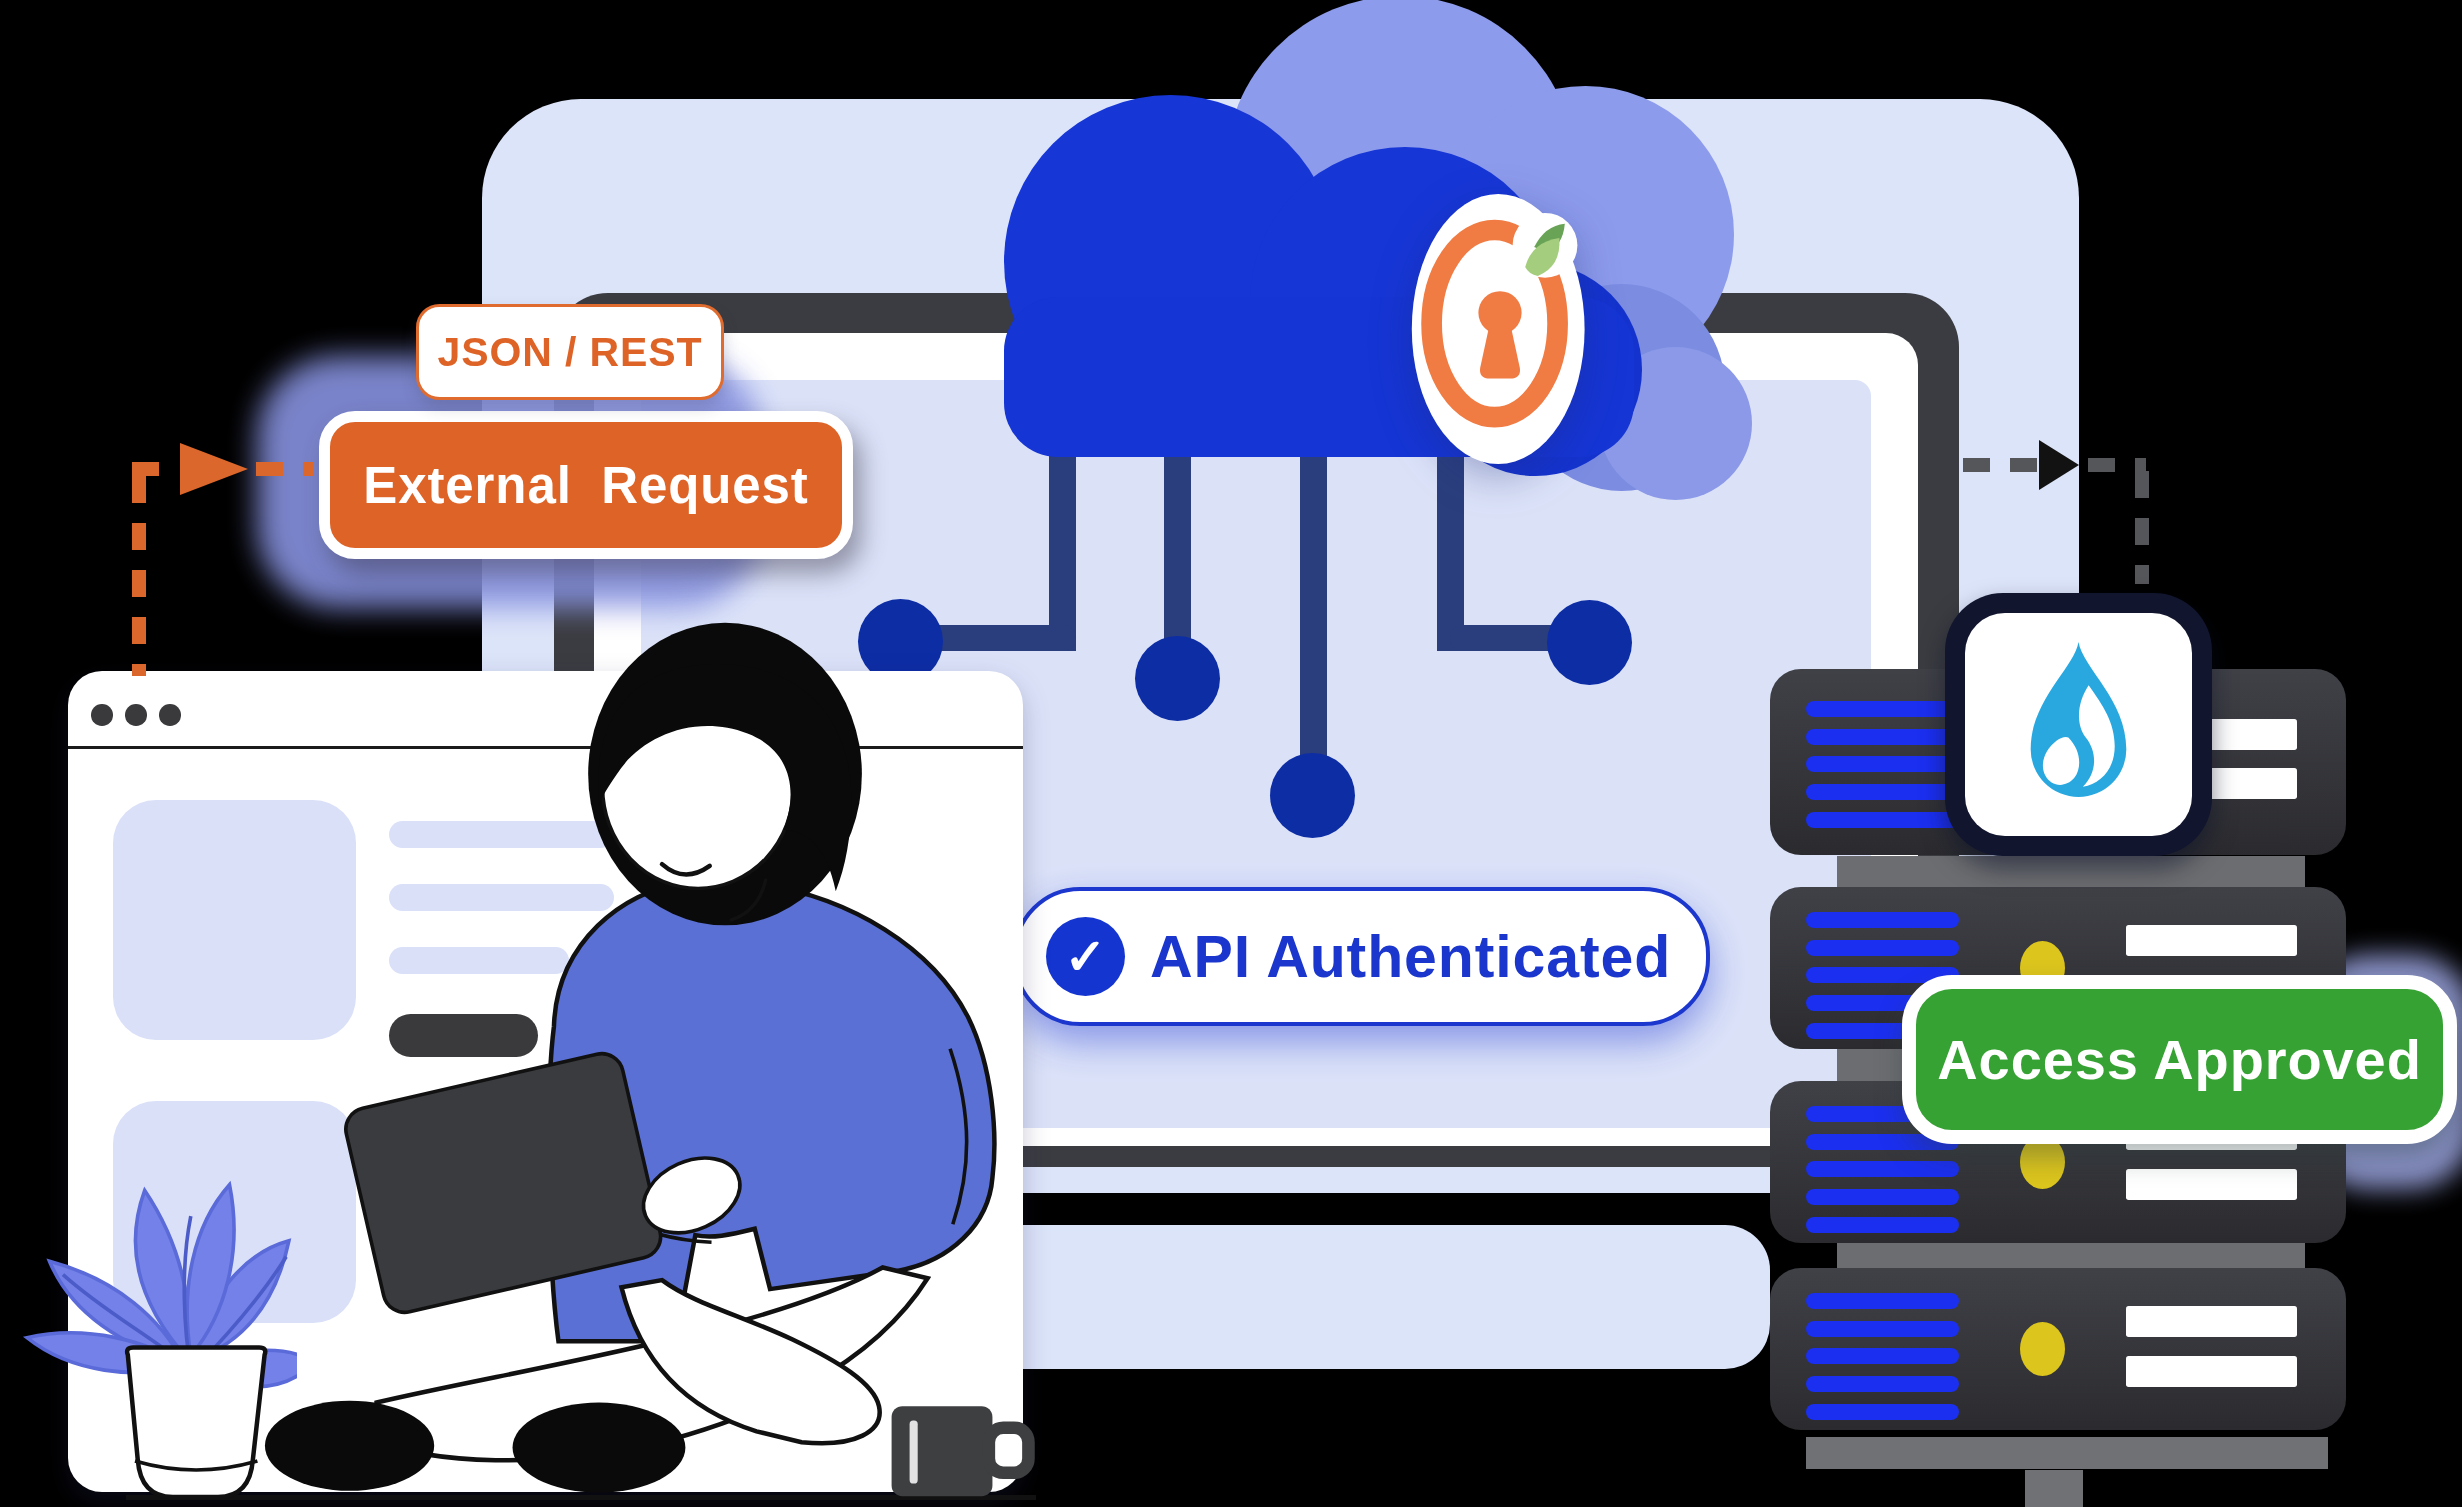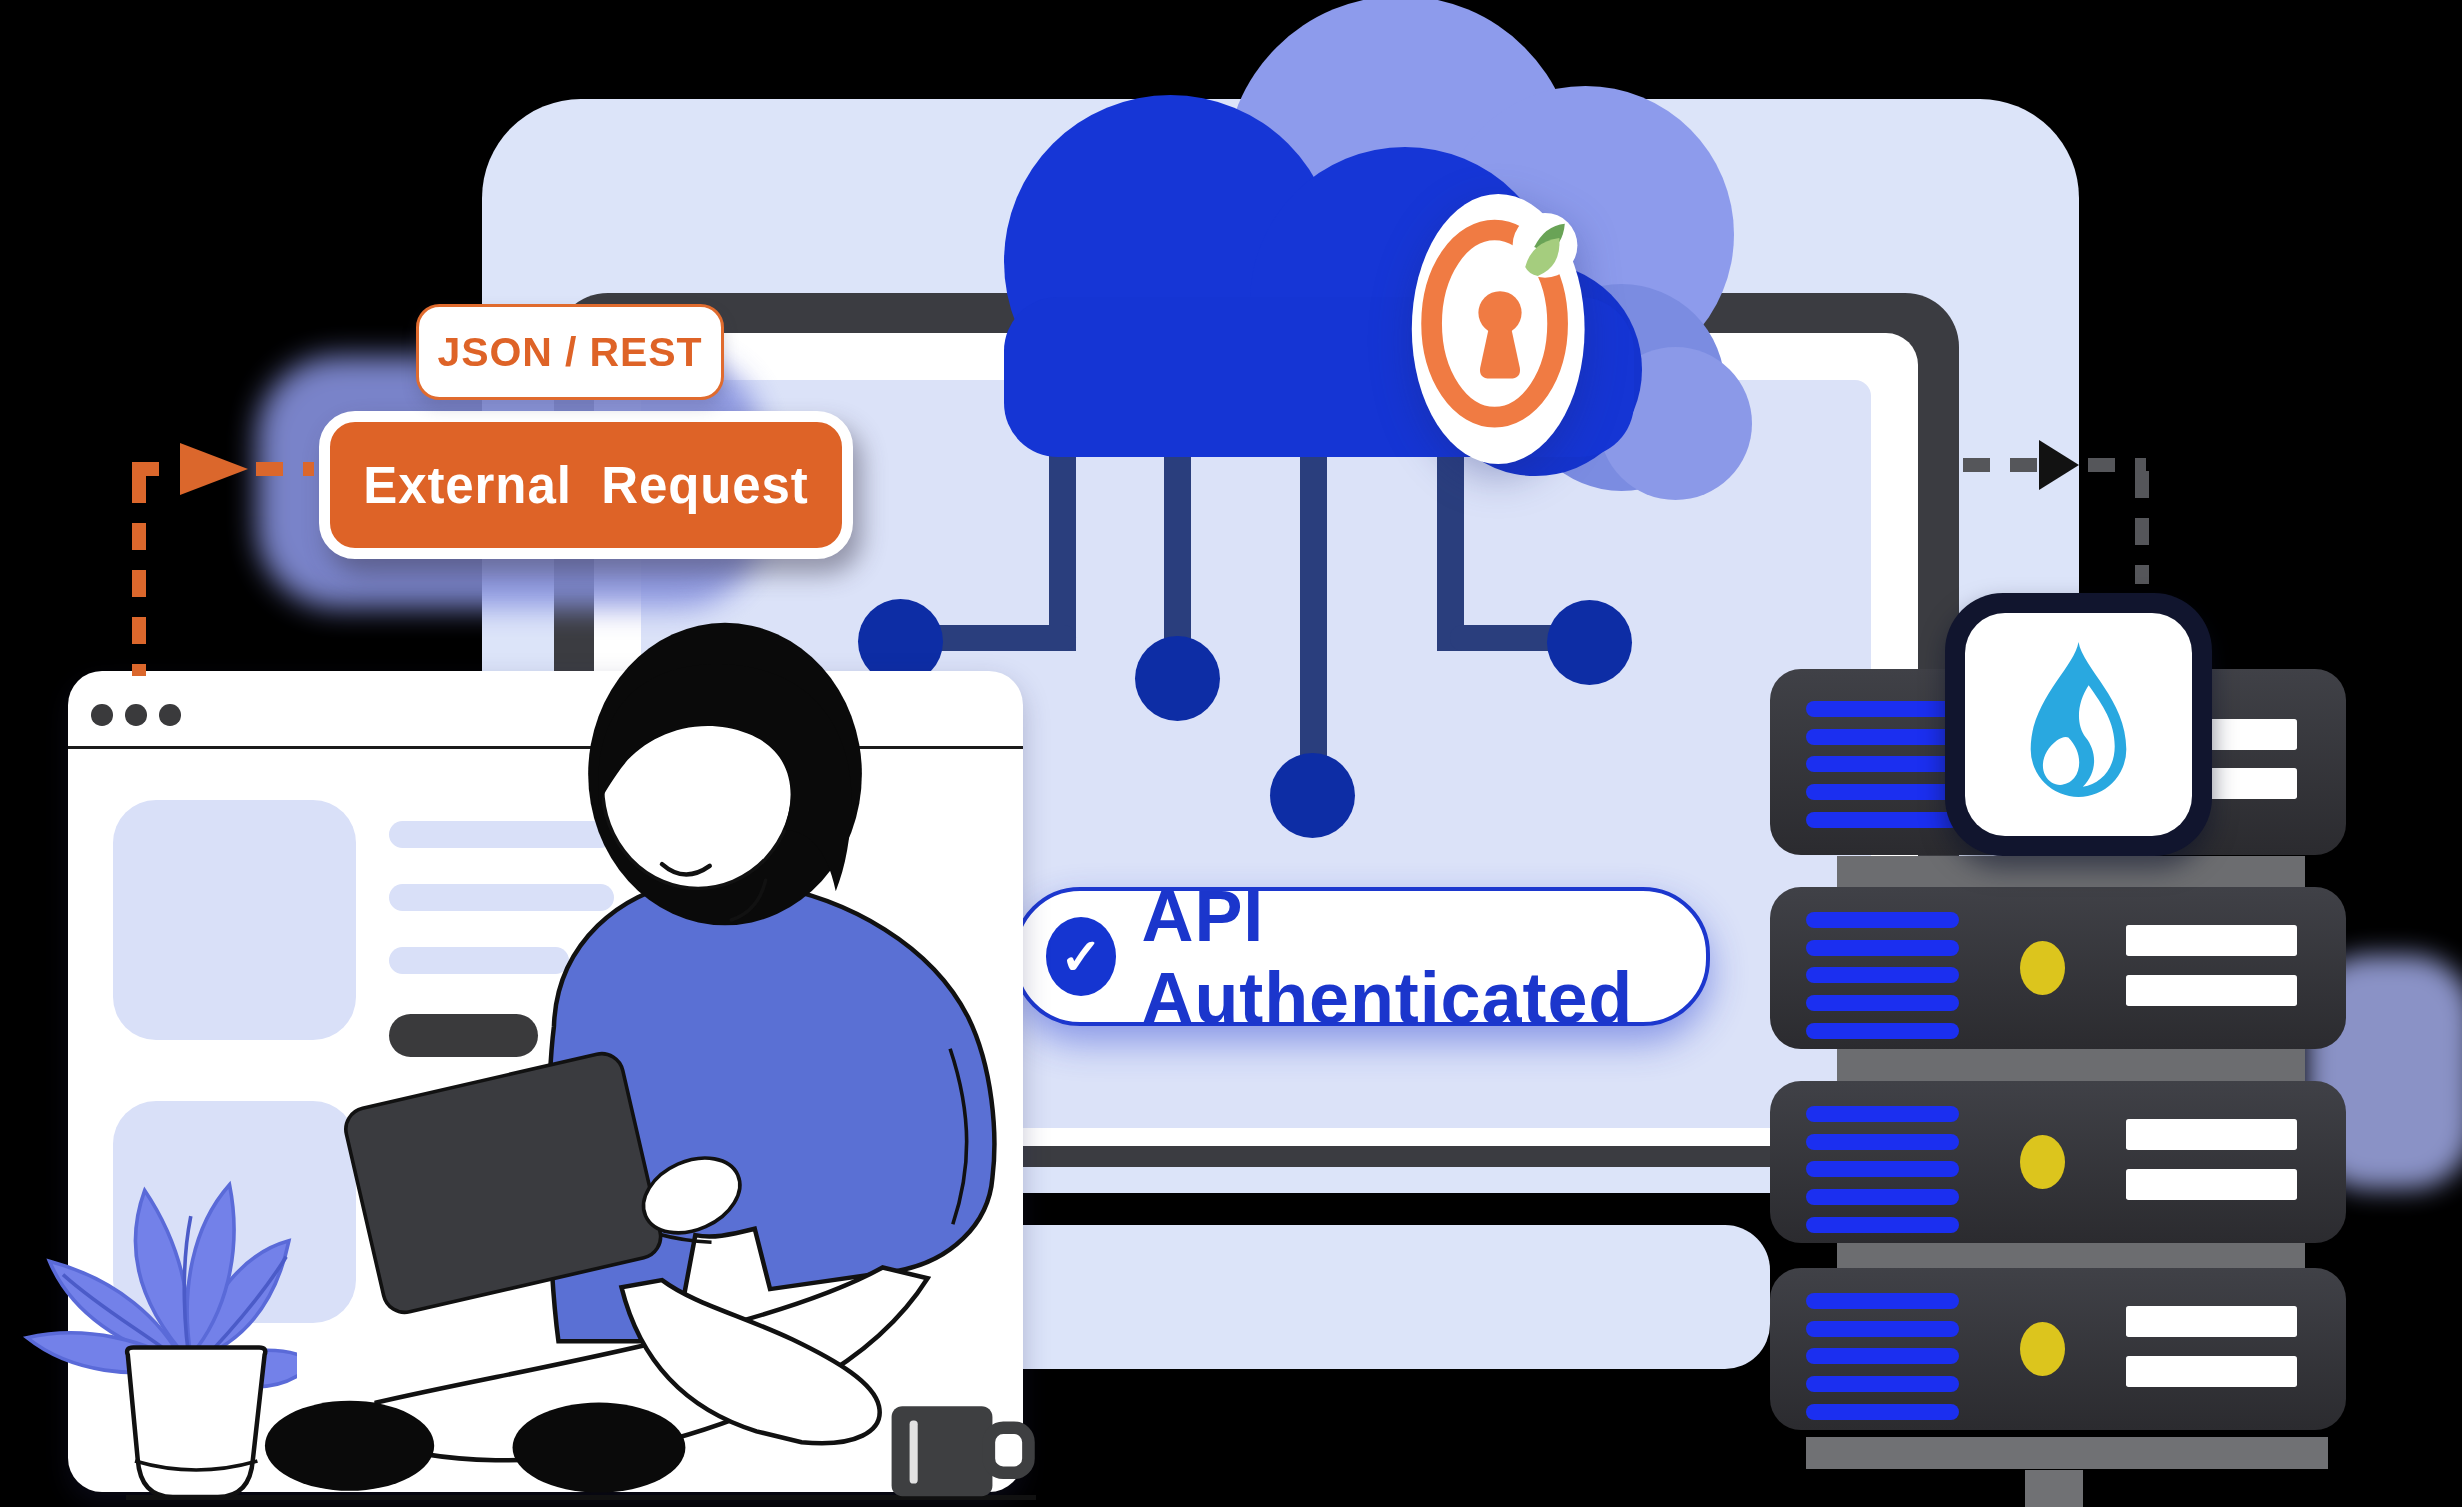--- a/index.html
+++ b/index.html
@@ -57,21 +57,21 @@
     <circle cx="150" cy="60" r="36" fill="#fff"></circle>
     <path d="M138 62 Q150 38 172 36 Q170 60 152 68 Z" fill="#69A356"></path>
     <path d="M128 84 Q136 56 166 52 Q168 84 142 94 Q132 92 128 84 Z" fill="#A5CD7E"></path>
     <circle cx="100" cy="135" r="24" fill="#F07B43"></circle>
     <path d="M88 150 L78 196 Q76 208 89 208 L111 208 Q124 208 122 196 L112 150 Z" fill="#F07B43"></path>
   </svg>
 
   <div class="abs" style="left:1013px;top:887px;width:689px;height:131px;background:#fff;border:4.5px solid #1C37CE;border-radius:67px;
               box-shadow:0 16px 36px rgba(35,60,210,.45);display:flex;align-items:center;">
     <div class="flexc" style="margin-left:29px;width:79px;height:79px;border-radius:50%;background:#1535D1;color:#fff;font-size:50px;font-weight:700;">✓</div>
-    <div style="margin-left:25px;color:#1B36CC;font-size:72px;font-weight:700;letter-spacing:0.9px;">API Authenticated</div>
+    <div style="margin-left:25px;color:#1B36CC;font-size:59px;font-weight:700;letter-spacing:0.9px;">API Authenticated</div>
   </div>
 
   <div class="abs" style="left:68px;top:671px;width:955px;height:821px;background:#fff;border-radius:34px;box-shadow:0 10.8px 27px rgba(40,40,90,.25);"></div>
   <div class="abs" style="left:91px;top:704px;width:21.6px;height:21.6px;border-radius:50%;background:#3A3A3C;"></div>
   <div class="abs" style="left:125px;top:704px;width:21.6px;height:21.6px;border-radius:50%;background:#3A3A3C;"></div>
   <div class="abs" style="left:159px;top:704px;width:21.6px;height:21.6px;border-radius:50%;background:#3A3A3C;"></div>
   <div class="abs" style="left:68px;top:746px;width:955px;height:2.7px;background:#1b1b1b;"></div>
   <div class="abs" style="left:113px;top:800px;width:243px;height:240px;border-radius:43px;background:#D9E0F8;"></div>
   <div class="abs" style="left:389px;top:821px;width:225px;height:27px;border-radius:13.5px;background:#D9E0F8;"></div>
   <div class="abs" style="left:389px;top:884px;width:225px;height:27px;border-radius:13.5px;background:#D9E0F8;"></div>
@@ -159,20 +159,24 @@
   <div class="abs" style="left:1945px;top:593px;width:267px;height:263px;border-radius:58px;background:#11152E;box-shadow:0 12.6px 23.4px rgba(10,15,40,.5);">
     <div class="abs flexc" style="left:20px;top:20px;width:227px;height:223px;border-radius:40px;background:#fff;">
       <svg width="135" height="171" viewBox="0 0 90 118">
         <path d="M45 2 C48 20 78 42 78 76 A33 33 0 0 1 12 76 C12 42 42 20 45 2 Z" fill="#29A8E0"></path>
         <path d="M52 32 C62 46 70 58 70 74 C70 90 60 100 48 102 C58 92 58 78 50 68 C43 59 44 44 52 32 Z" fill="#fff"></path>
         <path d="M38 68 C46 76 48 88 42 96 C36 103 26 102 22 94 C18 86 22 76 30 70 C33 68 36 67 38 68 Z" fill="#fff"></path>
       </svg>
     </div>
   </div>
 
+  <div class="abs flexc" style="left:1902px;top:975px;width:527px;height:141px;background:#36A233;border:14.4px solid #fff;border-radius:50px;
+              box-shadow:0 14.4px 27px rgba(40,60,60,.35);">
+    <span style="color:#fff;font-size:56px;font-weight:800;letter-spacing:0.9px;">Access Approved</span>
+  </div>
 
   <div class="abs" style="left:126px;top:1495px;width:910px;height:5.4px;background:#111;"></div>
 
   <svg class="abs" style="left:0px;top:1162px;" width="297" height="346" viewBox="0 0 330 384">
     <g stroke="#5A6AD8" stroke-width="4" fill="#7381E9">
       <path d="M210 220 C150 170 120 110 135 40 C180 90 205 150 210 220 Z" transform="rotate(8 210 220)"></path>
       <path d="M205 225 C140 205 80 170 55 110 C130 130 180 175 205 225 Z"></path>
       <path d="M208 228 C150 240 80 235 30 195 C95 180 165 198 208 228 Z"></path>
       <path d="M215 220 C235 150 280 105 330 95 C310 165 270 205 215 220 Z" transform="rotate(-4 215 220)"></path>
       <path d="M215 228 C260 195 320 185 345 200 C320 240 260 250 215 228 Z" transform="rotate(10 215 228)"></path>

